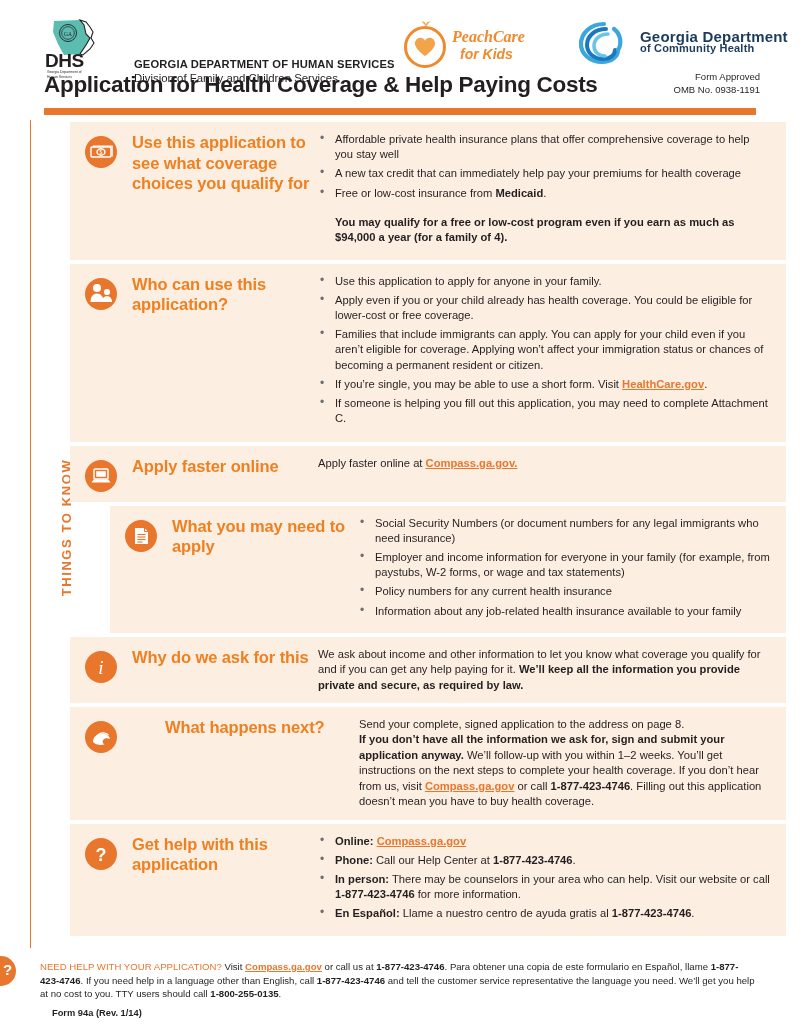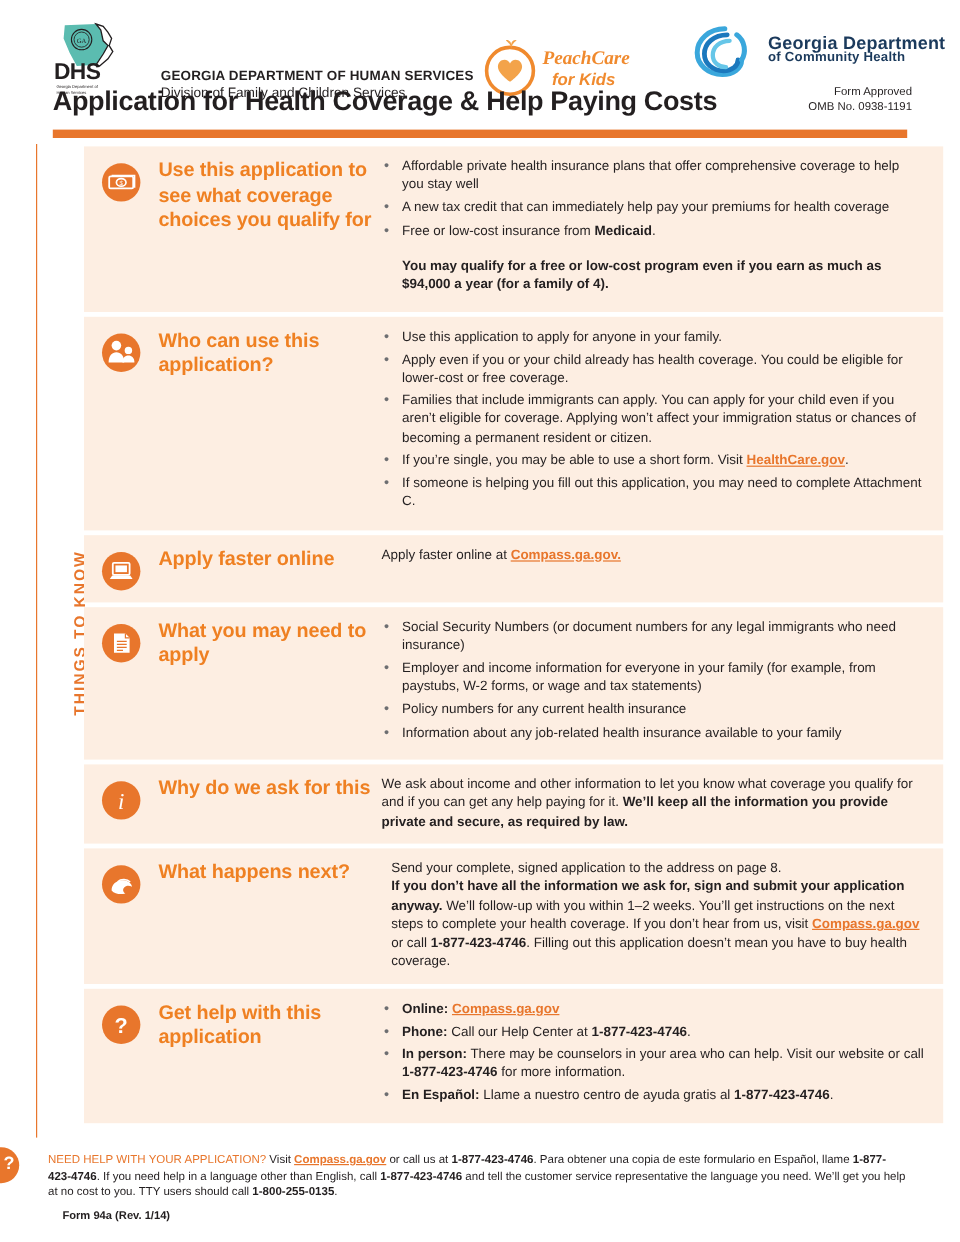--- a/index.html
+++ b/index.html
@@ -15,21 +15,21 @@
   
   .header{position:relative;height:105px;}
   .dhs-logo{position:absolute;left:44px;top:18px;width:92px;height:52px;}
   .dhs-state{position:absolute;left:6px;top:0px;width:52px;height:40px;}
   .dhs-word{position:absolute;left:1px;top:32px;font-weight:bold;font-size:19px;letter-spacing:-0.5px;color:#231f20;}
   .dhs-sub{position:absolute;left:3px;top:52px;font-size:3.4px;line-height:4.6px;color:#231f20;width:46px;}
   .dhs-text{position:absolute;left:90px;top:40px;}
   .dhs-t1{font-size:11.2px;font-weight:bold;letter-spacing:0.15px;color:#231f20;white-space:nowrap;}
   .dhs-t2{font-size:11.4px;font-weight:normal;color:#231f20;white-space:nowrap;margin-top:2px;}
 
-  .peach{position:absolute;left:404px;top:22px;width:110px;height:48px;margin-top:12px;}
+  .peach{position:absolute;left:404px;top:22px;width:110px;height:48px;}
   .peach-circ{position:absolute;left:0;top:4px;width:42px;height:42px;border:3px solid #f08a2e;border-radius:50%;box-sizing:border-box;}
   .peach-heart{position:absolute;left:10px;top:14px;width:22px;height:22px;color:#f08a2e;font-size:21px;line-height:21px;}
   .peach-stem{position:absolute;left:17px;top:-2px;width:10px;height:9px;}
   .peach-t1{position:absolute;left:48px;top:6px;color:#f08a2e;font-size:16px;font-weight:bold;font-style:italic;font-family:"Liberation Serif",serif;}
   .peach-t2{position:absolute;left:56px;top:24px;color:#f08a2e;font-size:14px;font-weight:bold;font-style:italic;font-family:Liberation Sans, sans-serif;}
 
   .gdch{position:absolute;left:576px;top:20px;width:190px;height:48px;}
   .gdch-mark{position:absolute;left:0;top:0;width:56px;height:46px;}
   .gdch-t1{position:absolute;left:64px;top:8px;font-size:15px;font-weight:bold;color:#1b3a5c;letter-spacing:0.2px;white-space:nowrap;}
   .gdch-t2{position:absolute;left:64px;top:22px;font-size:11px;font-weight:bold;color:#1b3a5c;letter-spacing:0.2px;white-space:nowrap;}
@@ -60,21 +60,21 @@
     box-sizing:border-box;
     padding:10px 8px 10px 0;
   }
   .sec .iconcol{width:62px;flex:0 0 62px;display:flex;justify-content:center;padding-top:4px;}
   .sec .headcol{width:180px;flex:0 0 180px;padding-right:6px;}
   .sec .bodycol{flex:1 1 auto;padding-right:8px;}
   .sec h3{
     margin:0;color:#ef8022;font-size:16.5px;font-weight:bold;line-height:20.5px;
     letter-spacing:-0.1px;
   }
-  .sec.wide .headcol{width:188px;flex:0 0 188px;}
+  .sec.wide .headcol{width:188px;flex:0 0 188px;margin-left:33px;}
 
   .icon{width:32px;height:32px;border-radius:50%;background:#e8762c;position:relative;display:block;}
   .icon svg{position:absolute;left:0;top:0;}
 
   ul.bul{margin:0;padding:0;list-style:none;}
   ul.bul li{
     position:relative;padding-left:17px;margin-bottom:4px;
     font-size:11.2px;line-height:15.2px;color:#231f20;
   }
   ul.bul li:before{
@@ -222,21 +222,21 @@
       <div class="headcol">
         <h3>Apply faster online</h3>
       </div>
       <div class="bodycol">
         <p class="para">
           <span>Apply faster online at </span><a class="lnk" href="#">Compass.ga.gov.</a>
         </p>
       </div>
     </div>
 
-    <div class="sec" style="min-height:106px;">
+    <div class="sec" style="min-height:106px;margin-left:40px;">
       <div class="iconcol">
         <span class="icon">
           <svg width="32" height="32" viewBox="0 0 32 32">
             <path d="M10 8 H19.5 L23 11.5 V24 H10 Z" fill="#fff"></path>
             <path d="M19.5 8 V11.5 H23" fill="none" stroke="#e8762c" stroke-width="1"></path>
             <g stroke="#e8762c" stroke-width="1.1">
               <line x1="12.4" y1="14.5" x2="20.6" y2="14.5"></line>
               <line x1="12.4" y1="17" x2="20.6" y2="17"></line>
               <line x1="12.4" y1="19.5" x2="20.6" y2="19.5"></line>
               <line x1="12.4" y1="22" x2="17.5" y2="22"></line>

